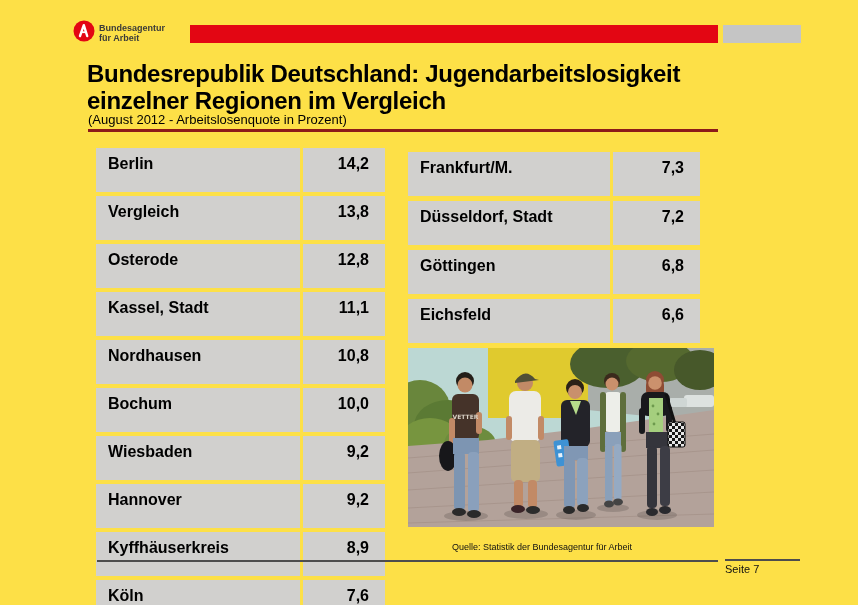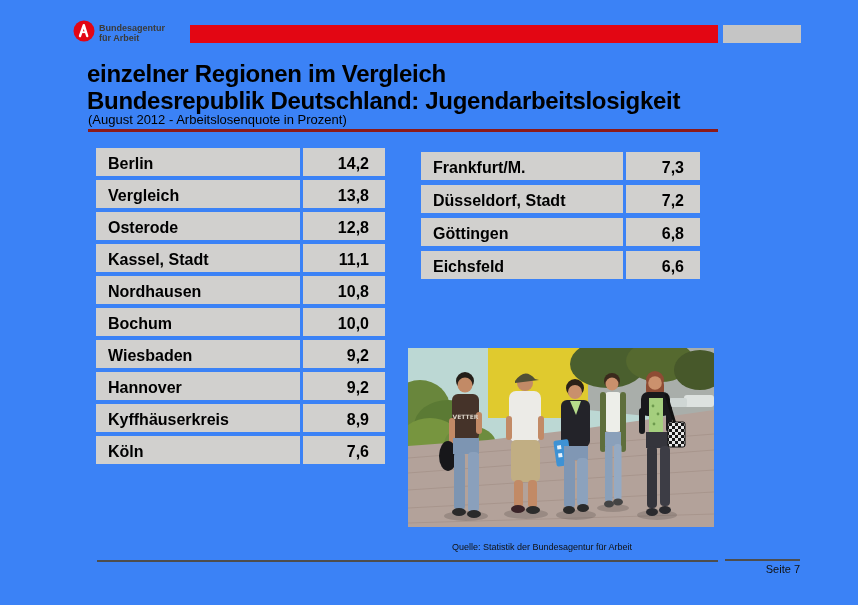--- a/index.html
+++ b/index.html
@@ -1,47 +1,47 @@
 <!DOCTYPE html>
 <html><head>
 <meta charset="utf-8">
 <style>
   html,body{margin:0;padding:0;background:#fff;}
   .slide{
-    position:relative;width:858px;height:605px;background:#3b82f6;
+    position:relative;width:858px;height:605px;background:#fde047;
     font-family:"Liberation Sans", sans-serif;color:#000;overflow:hidden;
   }
   
   .logo-mark{position:absolute;left:73px;top:20px;width:22px;height:22px;}
   .logo-text{position:absolute;left:99px;top:23px;font-size:9px;font-weight:bold;color:#3b3b39;line-height:10px;}
   .bar-red{position:absolute;left:190px;top:25px;width:528px;height:18px;background:#e30613;}
   .bar-gray{position:absolute;left:723px;top:25px;width:78px;height:18px;background:#c5c5c5;}
   
   .title{position:absolute;left:87px;top:60px;font-size:24px;font-weight:bold;line-height:27px;letter-spacing:-0.3px;}
   .subtitle{position:absolute;left:88px;top:112px;font-size:13px;line-height:15px;}
   .title-rule{position:absolute;left:88px;top:129px;width:630px;height:3px;background:#8c1a19;}
   
   .rtable{position:absolute;}
   .tbl-left{left:96px;top:148px;width:289px;}
   .tbl-right{left:408px;top:152px;width:292px;}
-  .trow{display:flex;height:28px;margin-bottom:4px;}
+  .trow{display:flex;height:44px;margin-bottom:4px;}
   .tbl-right .trow{margin-bottom:5px;}
   .tcell{background:#d1d0ce;font-weight:bold;font-size:16px;line-height:32px;}
   .tname{padding-left:12px;box-sizing:border-box;margin-right:3px;}
   .tbl-left .tname{width:204px;}
-  .tbl-right .tname{width:202px;margin-left:13px;}
+  .tbl-right .tname{width:202px;}
   .tval{flex:1;text-align:right;padding-right:16px;box-sizing:border-box;}
   
   .photo{position:absolute;left:408px;top:348px;width:306px;height:179px;}
   .photo svg{display:block;}
   .caption{position:absolute;left:408px;top:542px;font-size:9px;font-weight:normal;color:#111;margin-left:44px;}
   
   .foot-line-long{position:absolute;left:97px;top:560px;width:621px;height:2px;background:#4d4d4d;}
   .foot-line-short{position:absolute;left:725px;top:559px;width:75px;height:2px;background:#4d4d4d;}
-  .page-label{position:absolute;left:725px;top:563px;width:75px;text-align:right;font-size:11px;color:#111;}
+  .page-label{position:absolute;left:725px;top:563px;width:75px;text-align:left;font-size:11px;color:#111;}
 </style>
 </head>
 <body>
 
 <div class="slide">
 
   <div class="logo-mark">
     <svg width="22" height="22" viewBox="0 0 22 22">
       <circle cx="11" cy="11" r="10.5" fill="#e30613"></circle>
       <path d="M7,16 L10.8,5.2 L14.2,16" fill="none" stroke="#ffffff" stroke-width="2.4" stroke-linecap="round" stroke-linejoin="round"></path>
@@ -49,22 +49,22 @@
     </svg>
   </div>
   <div class="logo-text">
     <div>Bundesagentur</div>
     <div>für Arbeit</div>
   </div>
   <div class="bar-red"></div>
   <div class="bar-gray"></div>
 
   <div class="title">
+    <div>Bundesrepublik Deutschland: Jugendarbeitslosigkeit</div>
     <div>einzelner Regionen im Vergleich</div>
-    <div>Bundesrepublik Deutschland: Jugendarbeitslosigkeit</div>
   </div>
   <div class="subtitle">(August 2012 - Arbeitslosenquote in Prozent)</div>
   <div class="title-rule"></div>
 
   <div class="rtable tbl-left">
     <div class="trow">
       <div class="tcell tname">Berlin</div>
       <div class="tcell tval">14,2</div>
     </div>
     <div class="trow">

